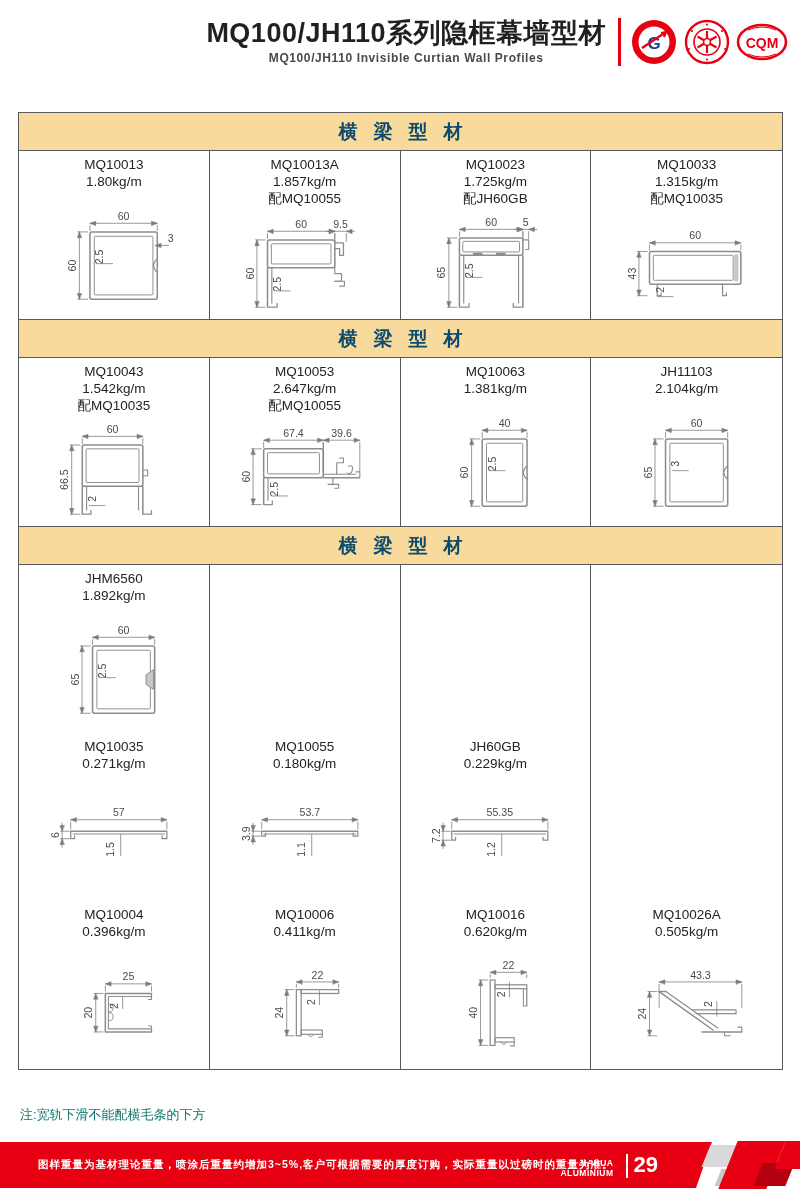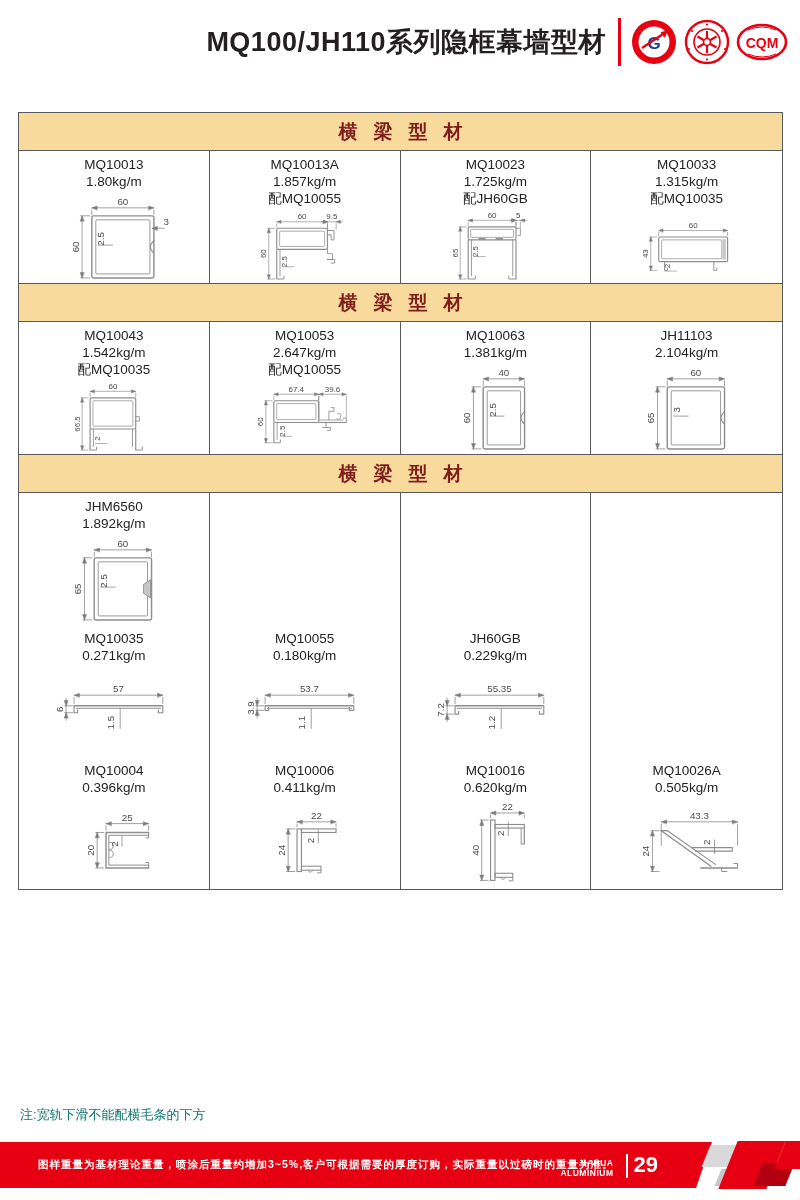--- a/index.html
+++ b/index.html
@@ -11,22 +11,22 @@
   .header{position:absolute;top:18px;right:12px;display:flex;align-items:center;}
   .title-block{text-align:center;margin-right:8px;}
   .title{font-size:27px;font-weight:bold;color:#231f20;letter-spacing:.5px;line-height:1.05;}
   .subtitle{font-size:12px;font-weight:bold;color:#4a4a4a;margin-top:3px;letter-spacing:.6px;}
   .red-divider{width:3px;height:48px;background:#e60012;margin:0 9px 0 4px;}
   .logos{display:flex;align-items:center;gap:6px;}
   
   .table{position:absolute;left:18px;top:112px;width:763px;border:1px solid #58595b;background:#fff;}
   .band{height:37px;background:#f7da9c;border-bottom:1px solid #58595b;display:flex;align-items:center;justify-content:center;}
   .band + .row + .band{border-top:1px solid #58595b;}
-  .band span{font-size:19px;font-weight:bold;color:#7f1d1d;letter-spacing:16px;text-indent:16px;}
-  .row{display:flex;height:132px;}
+  .band span{font-size:19px;font-weight:bold;color:#0c4a6e;letter-spacing:16px;text-indent:16px;}
+  .row{display:flex;height:168px;}
   .cell{flex:1 1 25%;border-right:1px solid #58595b;display:flex;flex-direction:column;align-items:center;padding-top:6px;box-sizing:border-box;overflow:hidden;}
   .cell:last-child{border-right:none;}
   .lab{text-align:center;}
   .lab div{font-size:13.5px;color:#232323;line-height:1.25;}
   .drawing{margin-top:auto;margin-bottom:auto;display:block;}
   
   .note{position:absolute;left:20px;top:1106px;font-size:13px;color:#0f766e;}
   
   .footer-bar{
     position:absolute;left:0;top:1142px;width:712px;height:46px;background:#e60012;
@@ -41,20 +41,21 @@
   .page-num{font-size:22px;font-weight:bold;}
   .deco{position:absolute;left:698px;top:1142px;width:102px;height:46px;}
   .deco div{position:absolute;transform:skewX(-22deg);}
 </style>
 </head>
 <body>
 
 <div class="header">
   <div class="title-block">
     <div class="title">MQ100/JH110系列隐框幕墙型材</div>
+    <div class="subtitle">MQ100/JH110  Invisible  Curtian  Wall  Profiles</div>
   </div>
   <div class="red-divider"></div>
   <div class="logos">
     <svg width="48" height="48" viewBox="0 0 48 48">
       <circle cx="24" cy="24" r="22" fill="#e60012"></circle>
       <circle cx="24" cy="24" r="15.5" fill="#ffffff"></circle>
       <text x="24" y="31" text-anchor="middle" font-size="17" font-weight="bold" fill="#1b3f8f" font-family="Liberation Sans,sans-serif">G</text>
       <path d="M12 30 L36 14 L31 15 M36 14 L34 19" stroke="#e60012" stroke-width="2.2" fill="none"></path>
     </svg>
     <svg width="46" height="46" viewBox="0 0 46 46">

